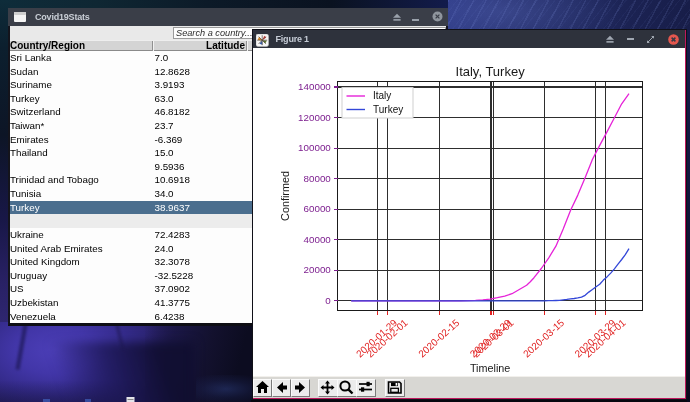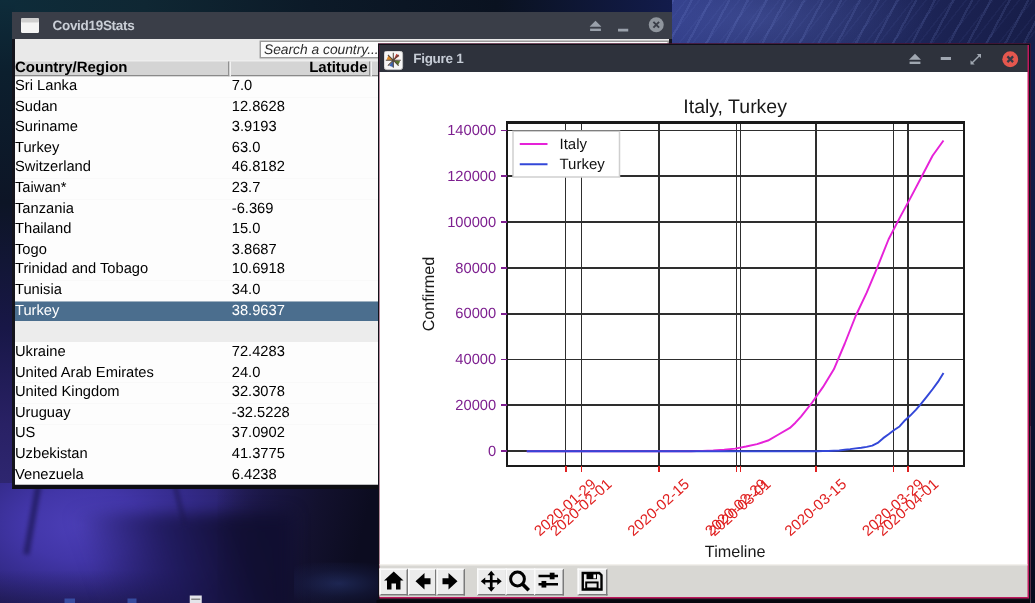--- a/index.html
+++ b/index.html
@@ -132,30 +132,29 @@
       </div>
 <div class="trow" style="top:98.06px">
         <div class="c1">Switzerland</div>
         <div class="c2">46.8182</div>
       </div>
 <div class="trow" style="top:111.68px">
         <div class="c1">Taiwan*</div>
         <div class="c2">23.7</div>
       </div>
 <div class="trow" style="top:125.29px">
-        <div class="c1">Tanzania</div>
+        <div class="c1">Emirates</div>
         <div class="c2">-6.369</div>
       </div>
 <div class="trow" style="top:138.91px">
         <div class="c1">Thailand</div>
         <div class="c2">15.0</div>
       </div>
 <div class="trow" style="top:152.52px">
-        <div class="c1">Togo</div>
-        <div class="c2">3.8687</div>
+        <div class="c2">9.5936</div>
       </div>
 <div class="trow" style="top:166.13px">
         <div class="c1">Trinidad and Tobago</div>
         <div class="c2">10.6918</div>
       </div>
 <div class="trow" style="top:179.75px">
         <div class="c1">Tunisia</div>
         <div class="c2">34.0</div>
       </div>
 <div class="trow sel" style="top:193.37px">

